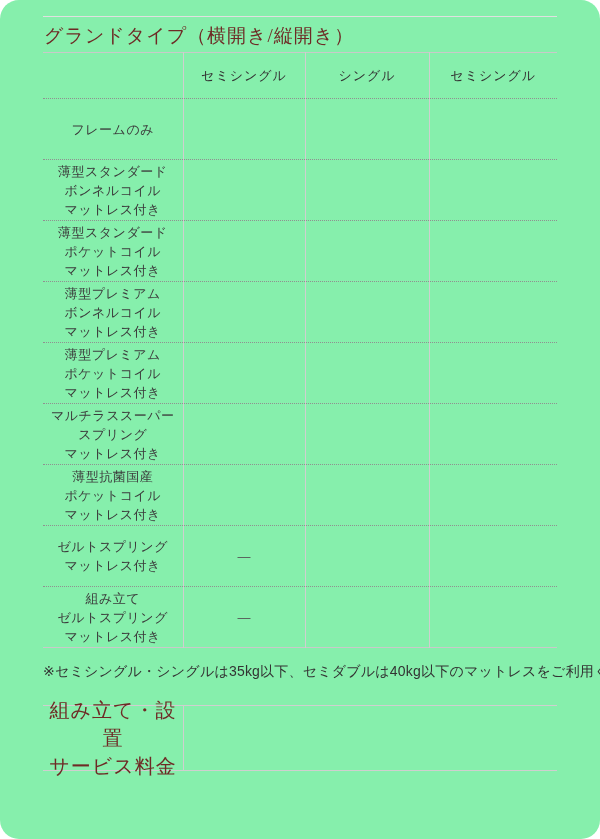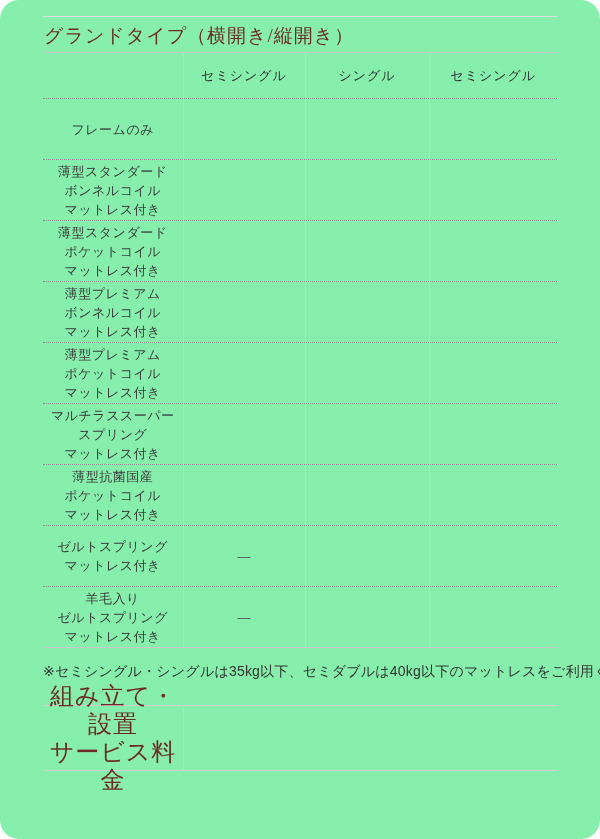--- a/index.html
+++ b/index.html
@@ -92,21 +92,21 @@
     display: flex;
   }
   .service-label {
     width: 140px;
     border-right: 1px solid #cfcfcf;
     display: flex;
     align-items: center;
     justify-content: center;
     text-align: center;
     font-family: "Liberation Serif", "DejaVu Serif", serif;
-    font-size: 24px;
+    font-size: 20px;
     line-height: 28px;
     letter-spacing: 1px;
     color: #6e2a25;
     white-space: pre-line;
   }
   .service-body { flex: 1; }
 </style>
 </head>
 <body>
 
@@ -188,21 +188,21 @@
           <td></td>
         </tr>
         <tr>
           <th>ゼルトスプリング
 マットレス付き</th>
           <td>—</td>
           <td></td>
           <td></td>
         </tr>
         <tr>
-          <th>羊毛入り
+          <th>組み立て
 ゼルトスプリング
 マットレス付き</th>
           <td>—</td>
           <td></td>
           <td></td>
         </tr>
       </tbody>
     </table>
 
     <div class="notes">

